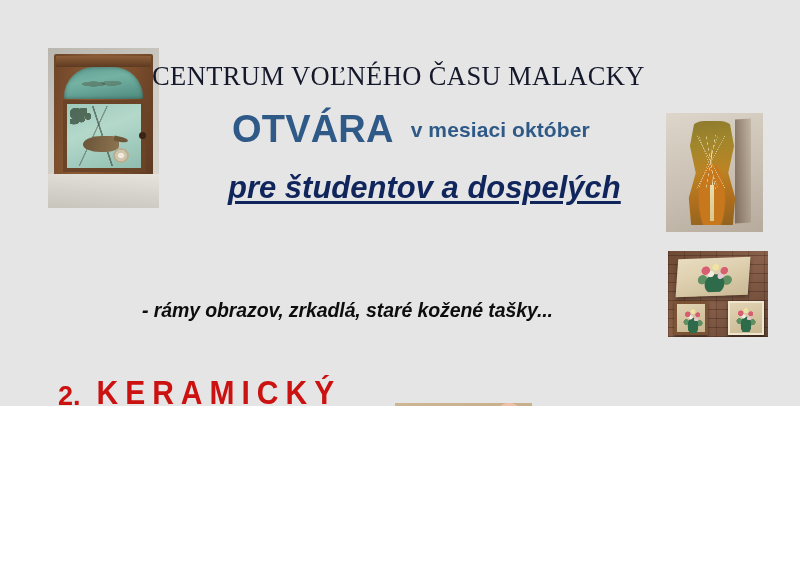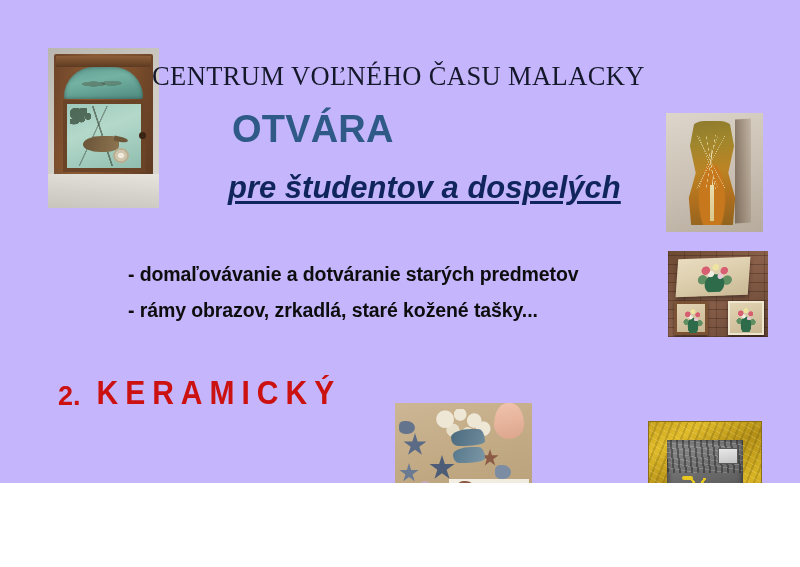--- a/index.html
+++ b/index.html
@@ -9,22 +9,22 @@
     height: 567px;
     background: #ffffff;
     font-family: "Liberation Sans", sans-serif;
     overflow: hidden;
     position: relative;
   }
 
   #poster {
     position: relative;
     width: 800px;
-    height: 483px;
-    background: #c4b5fd;
+    height: 406px;
+    background: #e5e5e5;
     overflow: hidden;
   }
 
   
 
   .org-title {
     position: absolute;
     left: 152px;
     top: 61px;
     width: 520px;
@@ -88,21 +88,21 @@
   .bullet {
     position: absolute;
     font-size: 19.5px;
     font-weight: bold;
     color: #0d0d0d;
     letter-spacing: -0.1px;
     white-space: nowrap;
     z-index: 20;
   }
   .bullet-1 { left: 128px; top: 263px; }
-  .bullet-2 { left: 128px; top: 299px; }
+  .bullet-2 { left: 142px; top: 299px; font-style: italic; }
 
   .section-two {
     position: absolute;
     left: 58px;
     top: 378px;
     z-index: 25;
     display: flex;
     align-items: baseline;
     white-space: nowrap;
   }
@@ -497,26 +497,26 @@
     </div>
     <div class="bx-small bx-small-r">
       <div class="bx-floral"></div>
     </div>
   </div>
 
   <div class="org-title">CENTRUM VOĽNÉHO ČASU MALACKY</div>
 
   <div class="otvara-row">
     <span class="otvara-big">OTVÁRA</span>
+    <span class="otvara-small">v mesiaci október</span>
   </div>
 
   <div class="pre-studentov">pre študentov a dospelých</div>
 
 
-  <div class="bullet bullet-1">- domaľovávanie a dotváranie starých predmetov</div>
   <div class="bullet bullet-2">- rámy obrazov, zrkadlá, staré kožené tašky...</div>
 
 
   <div class="section-two">
     <span class="num">2.</span>
     <span class="kw">KERAMICKÝ</span>
   </div>
 
   <div class="photo" id="photo-ceramic">
     <div class="cer-lace"></div>

